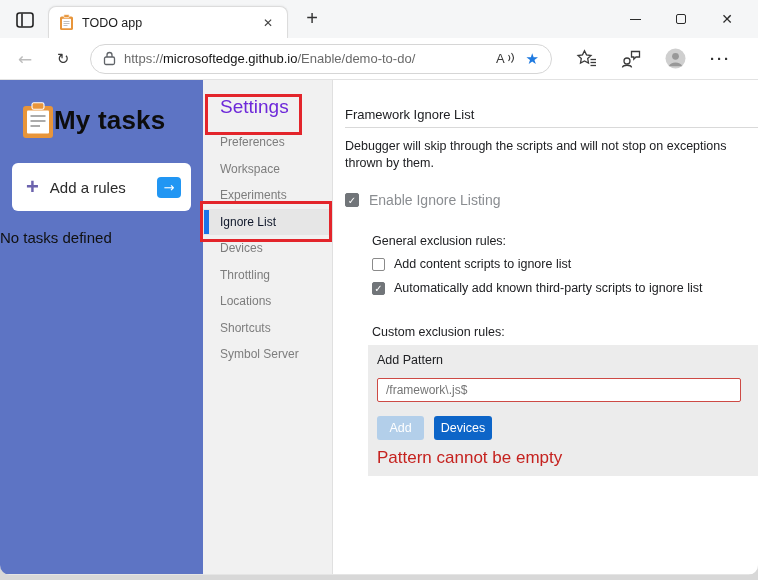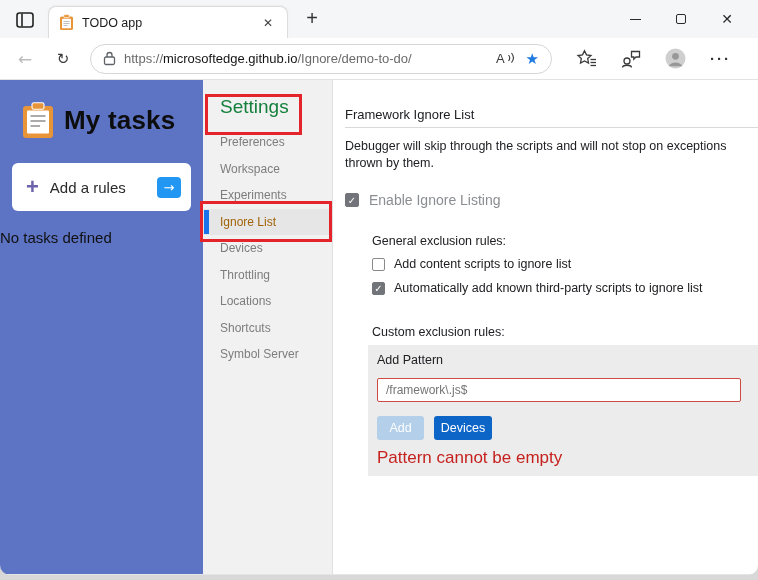--- a/index.html
+++ b/index.html
@@ -44,38 +44,38 @@
              margin-left:10px; cursor:pointer; }
   .tb-icon { margin-left:24px; cursor:pointer; display:flex; align-items:center; }
   .ellipsis { font-weight:bold; font-size:15px; letter-spacing:2px; color:#333; }
 
   
   .content { display:flex; height:494px; }
 
   
   .todo-sidebar { width:203px; background:#5d74c4; flex:none; position:relative; }
   .app-header { display:flex; align-items:center; padding:22px 0 0 22px; }
-  .app-title { font-size:26px; font-weight:bold; color:#0d0d0d; margin-left:10px; letter-spacing:0.2px; }
+  .app-title { font-size:26px; font-weight:bold; color:#0d0d0d; letter-spacing:0.2px; }
   .add-task { margin:24px 12px 0 12px; height:48px; background:#fff; border-radius:6px;
               display:flex; align-items:center; padding:0 10px 0 14px; cursor:text; }
   .plus { color:#6c63ad; font-size:22px; font-weight:bold; line-height:1; }
   .add-label { font-size:15px; color:#2a2a2a; margin-left:11px; flex:1; }
   .go-btn { width:24px; height:21px; background:#2196f3; border:none; border-radius:4px;
             color:#fff; font-size:13px; line-height:1; cursor:pointer;
             font-family:"DejaVu Sans", sans-serif; }
   .empty { margin-top:18px; text-align:left; font-size:15px; color:#101010; }
 
   
   .settings-col { width:130px; background:#f1f1f1; flex:none; position:relative;
                   border-right:1px solid #e0e0e0; }
-  .settings-col h2 { font-size:19px; font-weight:normal; color:#15803d; margin:16px 0 0 17px; }
+  .settings-col h2 { font-size:19px; font-weight:normal; color:#6d28d9; margin:16px 0 0 17px; }
   .settings-menu { list-style:none; margin-top:11px; }
   .settings-menu li { height:26.5px; line-height:26.5px; padding-left:17px;
                       font-size:12px; color:#7d7d7d; cursor:pointer; position:relative; }
-  .settings-menu li.selected { background:#e6e6e6; color:#a16207; }
+  .settings-menu li.selected { background:#e6e6e6; color:#0f172a; }
   .settings-menu li.selected::before { content:""; position:absolute; left:1px; top:1px;
                       bottom:1px; width:5px; background:#1a73e8; }
   .annotation { position:absolute; border:3px solid #e3252b; pointer-events:none; z-index:5; }
   .annotation-settings { left:2px; top:14px; width:97px; height:41px; }
   .annotation-ignore { left:-3px; top:121px; width:132px; height:41px; }
 
   
   .panel { flex:1; background:#fff; position:relative; padding:0 14px 0 12px; }
   .panel-close { position:absolute; top:8px; right:14px; font-size:13px; color:#333;
                  cursor:pointer; font-family:"DejaVu Sans", sans-serif; }
@@ -154,21 +154,21 @@
   <div class="toolbar">
     <span class="nav-btn back">←</span>
     <span class="nav-btn refresh">↻</span>
     <div class="address">
       <span>
         <svg width="13" height="15" viewBox="0 0 13 15" fill="none" stroke="#5f6368" stroke-width="1.3">
           <rect x="1.5" y="6" width="10" height="7.5" rx="1.5"></rect>
           <path d="M4 6 V4 a2.5 2.5 0 0 1 5 0 V6"></path>
         </svg>
       </span>
-      <span class="url"><span class="dim">https://</span><span class="host">microsoftedge.github.io</span><span class="dim">/Ignore/demo-to-do/</span></span>
+      <span class="url"><span class="dim">https://</span><span class="host">microsoftedge.github.io</span><span class="dim">/Enable/demo-to-do/</span></span>
       <span class="read-aloud">
         <svg width="20" height="15" viewBox="0 0 20 15">
           <text x="0" y="12" font-size="13" fill="#3a3a3a" font-family="Liberation Sans, sans-serif">A</text>
           <path d="M12.5 4 q2.5 3 0 6" stroke="#3a3a3a" stroke-width="1.1" fill="none"></path>
           <path d="M15.5 2 q4 4.8 0 9.6" stroke="#3a3a3a" stroke-width="1.1" fill="none"></path>
         </svg>
       </span>
       <span class="bm-star">★</span>
     </div>
     <span class="tb-icon">

